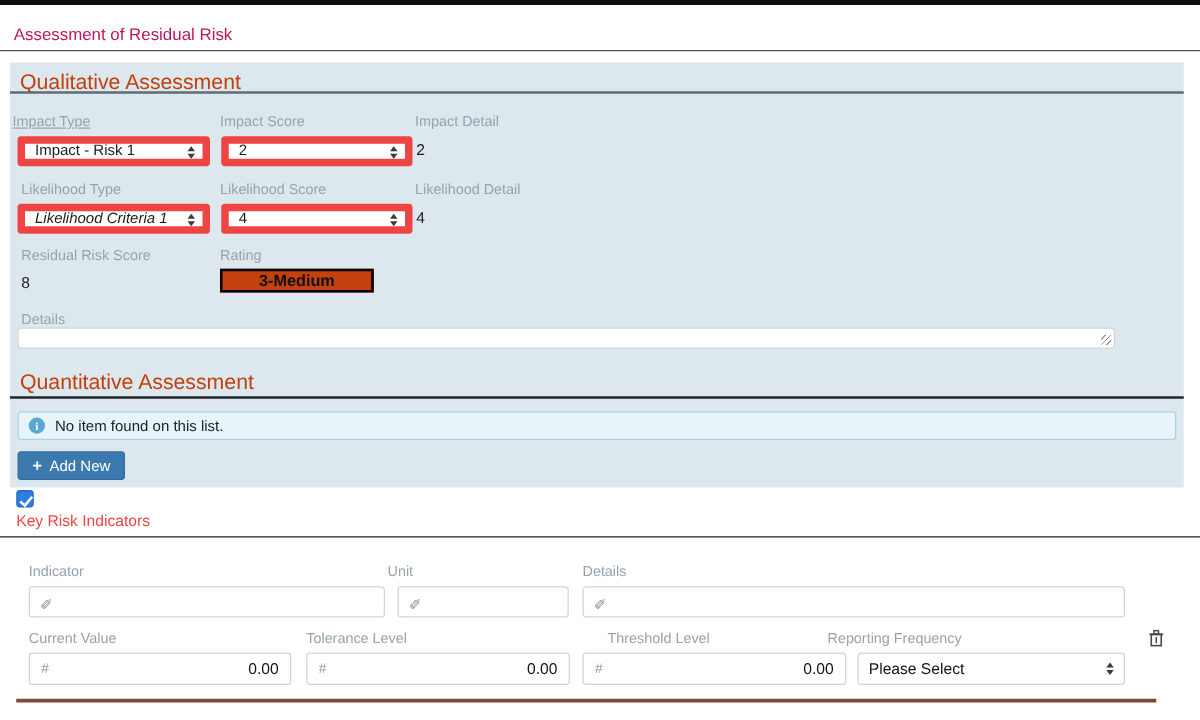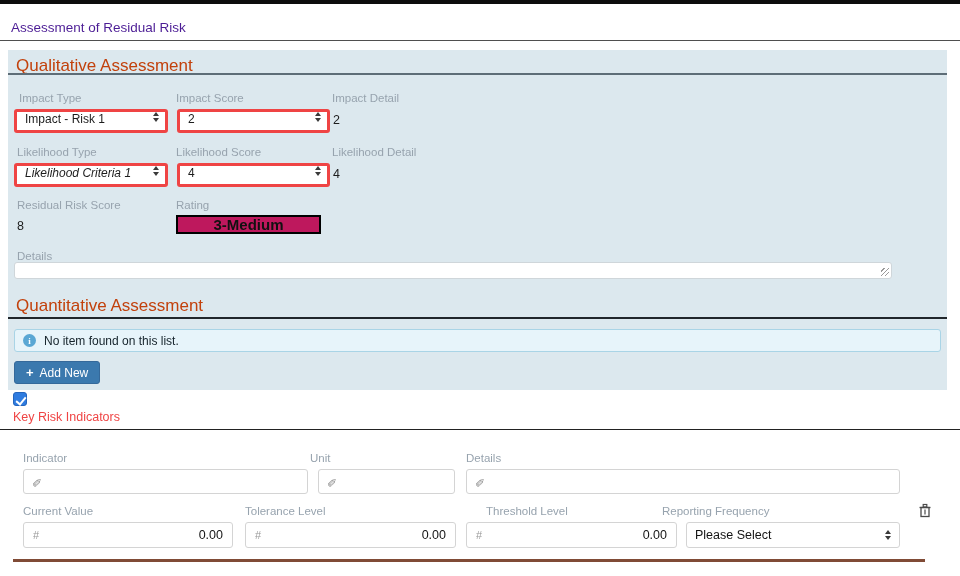--- a/index.html
+++ b/index.html
@@ -2,45 +2,45 @@
 <html><head>
 <meta charset="utf-8">
 <style>
   * { margin:0; padding:0; box-sizing:border-box; }
   html,body { background:#fff; }
   .screen {
     position:relative; width:960px; height:576px; overflow:hidden;
     font-family:"Liberation Sans", sans-serif; background:#fff;
   }
   .topbar { position:absolute; left:0; top:0; width:960px; height:4px; background:#0d0d0d; }
-  .page-title { position:absolute; left:11px; top:20px; font-size:13.5px; color:#4c1d95; }
+  .page-title { position:absolute; left:11px; top:20px; font-size:13.5px; color:#be185d; }
   .hr-title { position:absolute; left:0; top:40px; width:960px; height:1px; background:#4f4f4f; }
 
   .panel { position:absolute; left:8px; top:50px; width:939px; height:340px; background:#dce8ee; }
   .sec-header { position:absolute; left:8px; font-size:17px; color:#c2410c; }
   .q-underline { position:absolute; left:0; top:23px; width:100%; height:2px; background:#5d6d77; }
   .quant-underline { position:absolute; left:0; top:267px; width:100%; height:2px; background:#20262b; }
 
   .label { position:absolute; font-size:11.5px; color:#97a3ae; white-space:nowrap; }
 
   .select-box, .text-field {
-    position:absolute; height:24px; background:#fff; border:3px solid #ef4444; border-radius:3px;
-    display:flex; align-items:flex-start; font-size:12px; color:#1d1d1d; padding:0 6px 0 8px;
+    position:absolute; height:24px; background:#fff; border:6px solid #ef4444; border-radius:3px;
+    display:flex; align-items:flex-end; font-size:12px; color:#1d1d1d; padding:0 6px 0 8px;
   }
   .select-box { justify-content:space-between; }
   .spinner { display:flex; flex-direction:column; align-items:center; gap:2px; flex:0 0 auto; margin-left:6px; }
   .spinner .tri-up   { width:0; height:0; border-left:3.5px solid transparent; border-right:3.5px solid transparent; border-bottom:4px solid #3a3a3a; }
   .spinner .tri-down { width:0; height:0; border-left:3.5px solid transparent; border-right:3.5px solid transparent; border-top:4px solid #3a3a3a; }
 
   .plain-value { position:absolute; font-size:12.5px; color:#1d1d1d; }
 
   .rating-box {
-    position:absolute; left:168px; top:165px; width:145px; height:19px;
-    background:#be185d; border:2px solid #000; display:flex; align-items:center; justify-content:center;
-    font-size:15px; font-weight:bold; color:#111;
+    position:absolute; left:168px; top:165px; width:123px; height:19px;
+    background:#c2410c; border:2px solid #000; display:flex; align-items:center; justify-content:center;
+    font-size:13px; font-weight:bold; color:#111;
   }
 
   .details-textarea {
     position:absolute; left:6px; top:212px; width:878px; height:17px;
     background:#fff; border:1px solid #cfd6da; border-radius:3px;
   }
   .resize-handle {
     position:absolute; right:2px; bottom:2px; width:8px; height:8px;
     background:repeating-linear-gradient(135deg, transparent 0 2px, #9a9a9a 2px 3px);
   }
@@ -105,21 +105,21 @@
 
   <div class="topbar"></div>
   <div class="page-title">Assessment of Residual Risk</div>
   <div class="hr-title"></div>
 
   <div class="panel">
 
     <div class="sec-header" style="top:6px;">Qualitative Assessment</div>
     <div class="q-underline"></div>
 
-    <div class="label" style="left:11px; top:42px;">Impact Type</div>
+    <div class="label" style="left:2px; top:42px;text-decoration:underline;">Impact Type</div>
     <div class="label" style="left:168px; top:42px;">Impact Score</div>
     <div class="label" style="left:324px; top:42px;">Impact Detail</div>
 
     <div class="select-box" style="left:6px; top:59px; width:154px;">
       <span>Impact - Risk 1</span>
       <span class="spinner">
           <span class="tri-up"></span>
           <span class="tri-down"></span>
         </span>
     </div>

